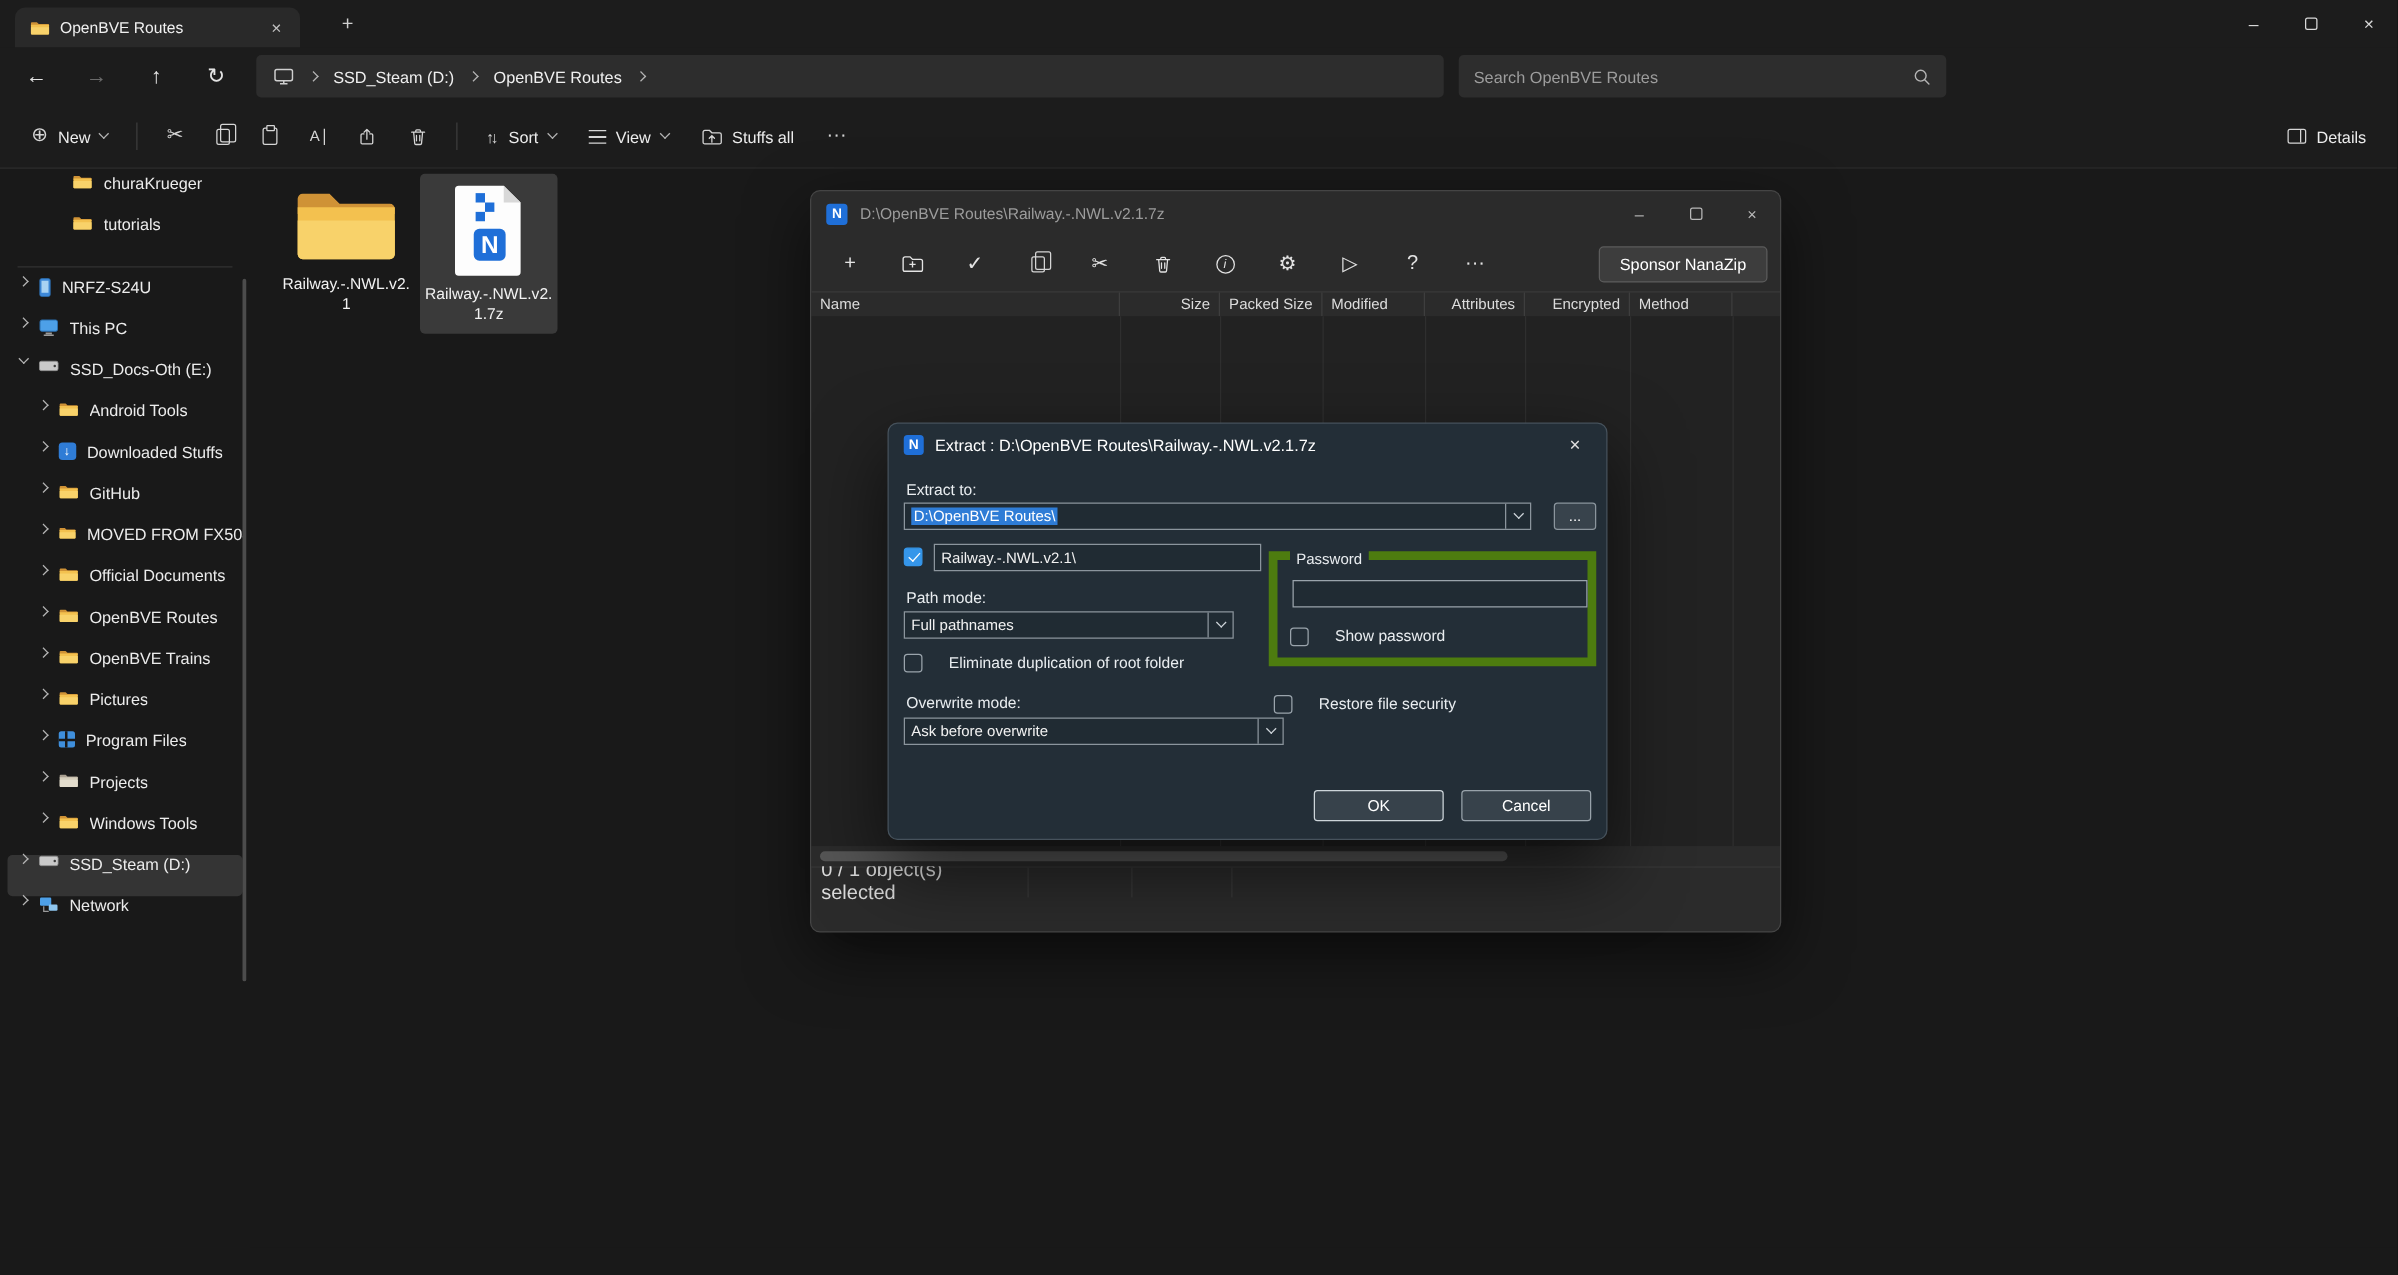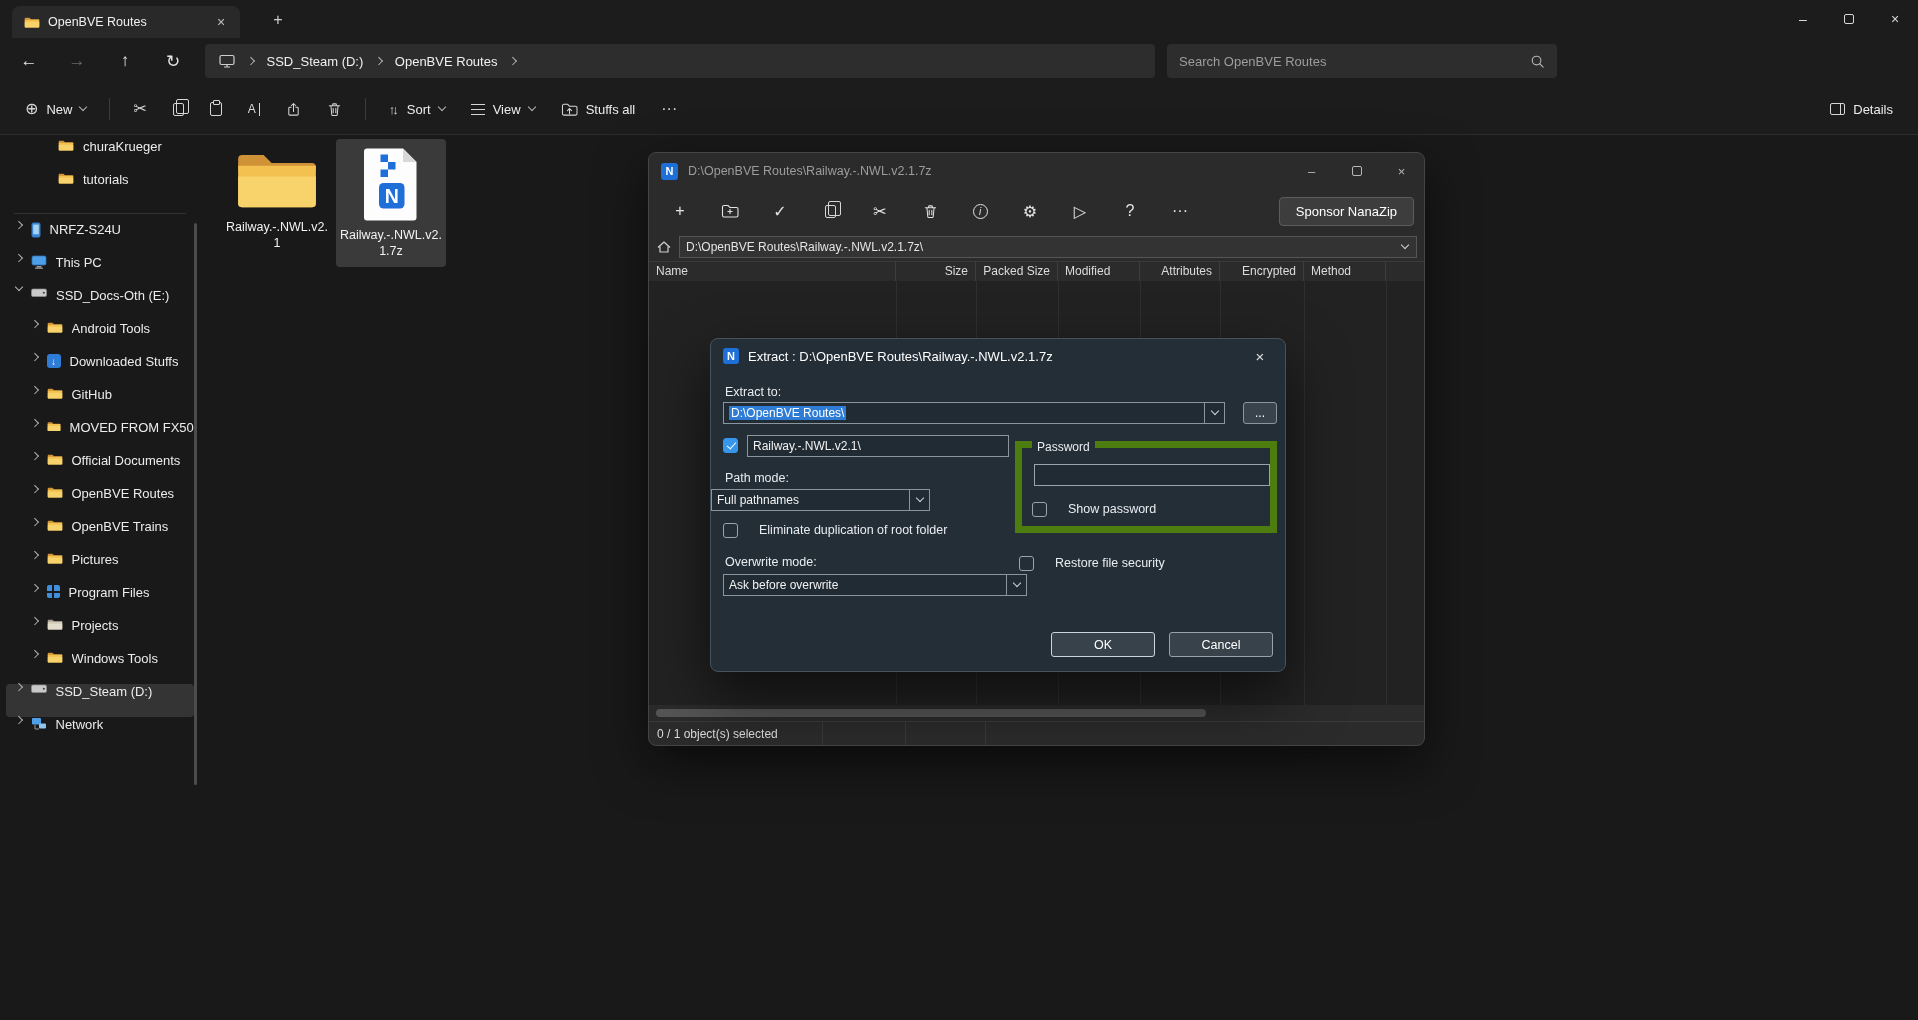--- a/index.html
+++ b/index.html
@@ -94,21 +94,21 @@
 .hc.num{text-align:right}
 .w-name{width:247px}.w-size{width:80px}.w-pack{width:82px}.w-mod{width:82px}.w-attr{width:80px}.w-enc{width:84px}.w-met{width:82px}
 .w-fill{flex:1;border-right:none}
 .nz-list{position:relative;height:424px;background:#222}
 .gl{position:absolute;top:0;bottom:0;width:0;border-left:1px solid #2f2f2f}
 .nz-row{position:absolute;left:0;top:1px;height:20px;display:flex;font-size:12px;color:#e8e8e8;width:100%}
 .rc{padding:0 7px;line-height:20px;white-space:nowrap;overflow:hidden;display:flex;align-items:center;gap:6px}
 .rc.num{justify-content:flex-end}
 .nz-hscroll{height:16px;background:#2b2b2b;position:relative}
 .nz-hthumb{position:absolute;left:7px;top:4px;width:550px;height:8px;background:#555;border-radius:4px}
-.nz-status{height:25px;border-top:1px solid #3a3a3a;display:flex;align-items:flex-start;font-size:12px;color:#dcdcdc}
+.nz-status{height:25px;border-top:1px solid #3a3a3a;display:flex;align-items:flex-start;font-size:16px;color:#dcdcdc}
 .sc{height:100%;display:flex;align-items:center;padding:0 8px;border-right:1px solid #3a3a3a}
 .sc1{width:174px}.sc2{width:83px}.sc3{width:80px}.sc4{flex:1;border-right:none}
 
 
 .dlg{position:absolute;left:710px;top:338px;width:576px;height:334px;background:#232e37;border:1px solid #46525c;border-radius:8px;box-shadow:0 24px 60px rgba(0,0,0,.6);z-index:20;font-size:12.5px;color:#e9edf0}
 .dlg-title{height:34px;display:flex;align-items:center;gap:9px;padding:0 12px;font-size:13px;color:#fff}
 .dlg-close{margin-left:auto;width:26px;height:22px;display:flex;align-items:center;justify-content:center;color:#e0e0e0;font-size:15px}
 .dlg .label{position:absolute;font-size:12.5px;color:#e9edf0}
 .combo{position:absolute;height:22px;background:#202b33;border:1px solid #8b959d;display:flex;align-items:center;padding:0 24px 0 5px;font-size:12px;color:#f2f2f2}
 .combo .cbx{position:absolute;right:0;top:0;bottom:0;width:20px;border-left:1px solid #8b959d;display:flex;align-items:center;justify-content:center}
@@ -463,29 +463,20 @@
       </div>
     <div class="nz-tbtn">
         <span class="i-info">i</span>
       </div>
     <div class="nz-tbtn">⚙</div>
     <div class="nz-tbtn">▷</div>
     <div class="nz-tbtn">?</div>
     <div class="nz-tbtn">···</div>
     <div class="sponsor">Sponsor NanaZip</div>
   </div>
-  <div class="nz-addr">
-    <svg width="16" height="16">
-        <use href="#sym-home"></use>
-      </svg>
-    <div class="addr-field">
-      <span>D:\OpenBVE Routes\Railway.-.NWL.v2.1.7z\</span>
-      <span class="chev-d"></span>
-    </div>
-  </div>
   <div class="nz-head">
     <div class="hc w-name">Name</div>
     <div class="hc w-size num">Size</div>
     <div class="hc w-pack num">Packed Size</div>
     <div class="hc w-mod">Modified</div>
     <div class="hc w-attr num">Attributes</div>
     <div class="hc w-enc num">Encrypted</div>
     <div class="hc w-met">Method</div>
     <div class="hc w-fill"></div>
   </div>
@@ -533,21 +524,21 @@
   <div class="grp">
     <span class="grp-lbl">Password</span>
     <input type="password" style="">
     <div class="cbrow" style="left:10px;top:54px">
       <span class="cb"></span>
       <span>Show password</span>
     </div>
   </div>
 
   <span class="label" style="left:14px;top:132px">Path mode:</span>
-  <div class="combo" style="left:0;top:150px;width:219px">
+  <div class="combo" style="left:12px;top:150px;width:264px">
     <span>Full pathnames</span>
     <span class="cbx">
         <span class="chev-d"></span>
       </span>
   </div>
 
   <div class="cbrow" style="left:12px;top:184px">
     <span class="cb"></span>
     <span>Eliminate duplication of root folder</span>
   </div>

